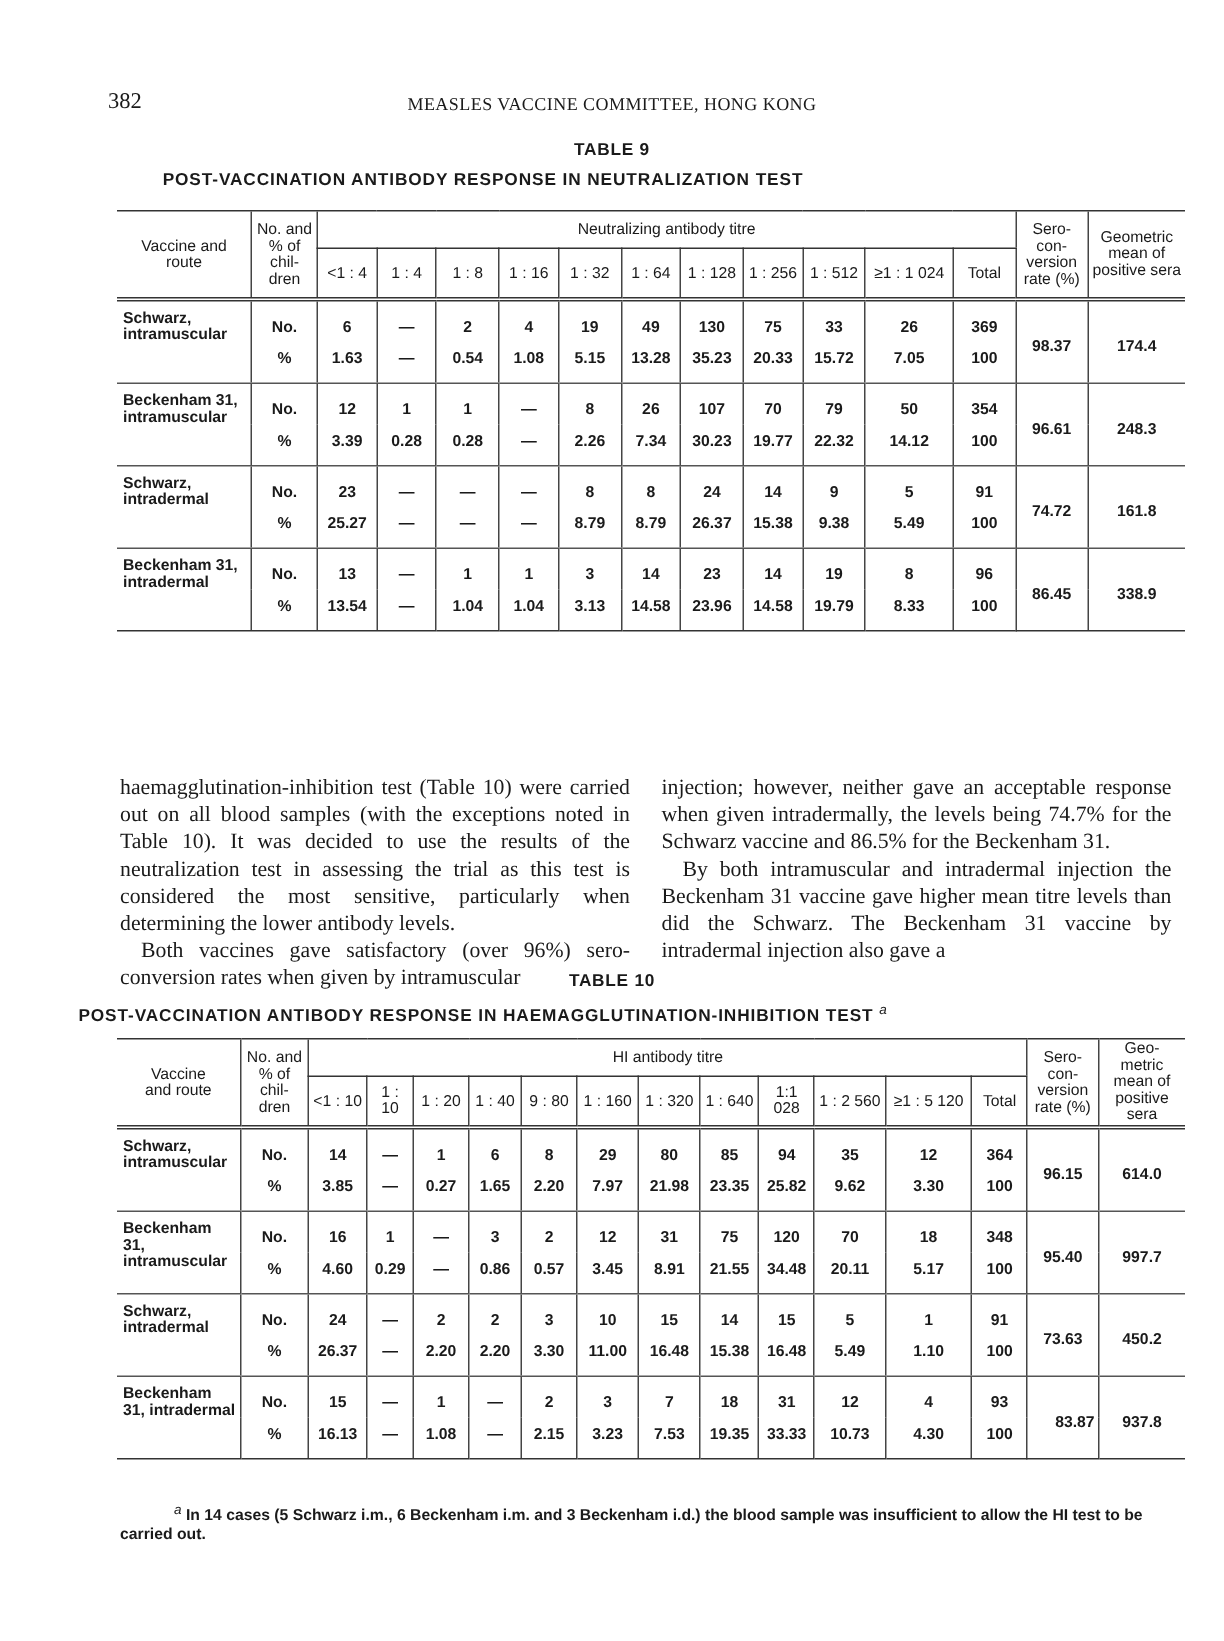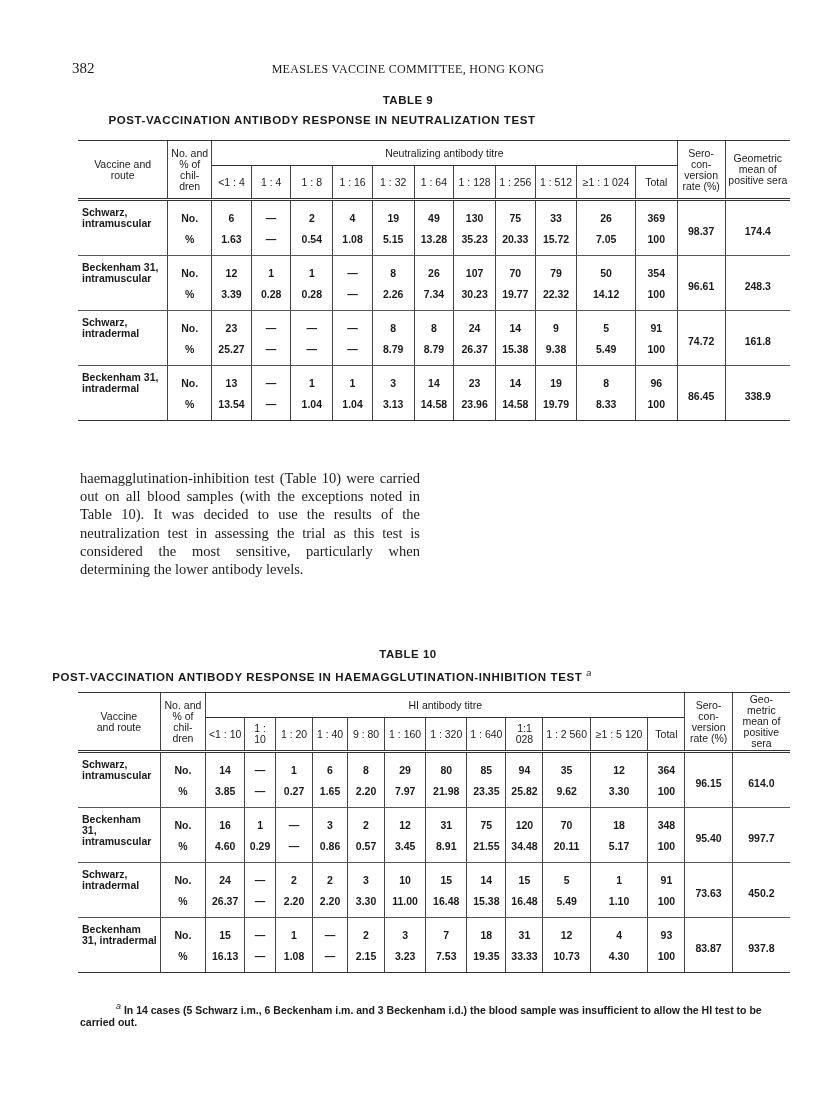--- a/index.html
+++ b/index.html
@@ -20,21 +20,21 @@
   table.data .vl { border-left: 1px solid #444; }
   table.data tbody td { height: 21px; }
   table.data tbody tr.first td { padding-top: 6px; }
   table.data tbody tr.last td { padding-bottom: 6px; border-bottom: 1px solid #555; }
   table.data tbody tr.group-end td { border-bottom: 1.5px solid #333; }
   table.data td.vac { text-align: left; font-weight: bold; vertical-align: top; line-height: 11px; padding-left: 4px; padding-top: 8px; }
   table.data td.label { font-weight: bold; }
   table.data td.num { font-weight: bold; }
   table.data td.merged { font-weight: bold; vertical-align: middle; }
 
-  .col-text { position: absolute; width: 340px; font-family: "Liberation Serif", serif; font-size: 14.5px; line-height: 18.2px; text-align: justify; color: #1a1a1a; }
+  .col-text { position: absolute; width: 340px; font-family: "Liberation Serif", serif; font-size: 14.5px; line-height: 18.2px; text-align: justify; color: #1a1a1a; margin-top: 47px; }
   .col-text p { margin: 0; }
   .col-text p.indent { text-indent: 14px; }
 
   .footnote { position: absolute; left: 80px; top: 1000px; width: 710px; font-family: "Liberation Sans", sans-serif; font-weight: bold; font-size: 10.5px; line-height: 12px; color: #1a1a1a; }
   .footnote .fn-mark { font-style: italic; font-weight: normal; font-size: 9px; vertical-align: super; margin-left: 36px; }
 </style>
 </head>
 <body>
 
 <div class="page-num">382</div>
@@ -206,22 +206,25 @@
         <td class="num vl">14.58</td>
         <td class="num vl">19.79</td>
         <td class="num vl">8.33</td>
         <td class="num vl">100</td>
       </tr>
     </tbody>
 </table>
 
 <div class="col-text" style="left:80px; top:469px;">
   <p>haemagglutination-inhibition test (Table 10) were carried out on all blood samples (with the exceptions noted in Table 10).  It was decided to use the results of the neutralization test in assessing the trial as this test is considered the most sensitive, particularly when determining the lower antibody levels.</p>
+  <p class="indent">Both vaccines gave satisfactory (over 96%) sero-conversion rates when given by intramuscular</p>
 </div>
 <div class="col-text" style="left:441px; top:469px;">
+  <p>injection; however, neither gave an acceptable response when given intradermally, the levels being 74.7% for the Schwarz vaccine and 86.5% for the Beckenham 31.</p>
+  <p class="indent">By both intramuscular and intradermal injection the Beckenham 31 vaccine gave higher mean titre levels than did the Schwarz.  The Beckenham 31 vaccine by intradermal injection also gave a</p>
 </div>
 
 <div class="tbl-title" style="top:648px;">TABLE 10</div>
 <div class="tbl-sub" style="top:668px;"><span>POST-VACCINATION ANTIBODY RESPONSE IN HAEMAGGLUTINATION-INHIBITION TEST</span> <sup>a</sup></div>
 
 <table class="data" id="t10" style="left:78px; top:692px; width:712px;">
   <colgroup>
     <col style="width:80px">
       <col style="width:44px">
     <col style="width:38px">
@@ -370,21 +373,21 @@
         <td class="num vl">1</td>
         <td class="num vl">—</td>
         <td class="num vl">2</td>
         <td class="num vl">3</td>
         <td class="num vl">7</td>
         <td class="num vl">18</td>
         <td class="num vl">31</td>
         <td class="num vl">12</td>
         <td class="num vl">4</td>
         <td class="num vl">93</td>
-        <td rowspan="2" class="merged vl" style="border-bottom: 1.5px solid rgb(51, 51, 51);">83.87</td>
+        <td rowspan="2" class="merged vl" style="border-bottom: 1.5px solid rgb(51, 51, 51); text-align: right;">83.87</td>
         <td rowspan="2" class="merged vl" style="border-bottom: 1.5px solid rgb(51, 51, 51);">937.8</td>
       </tr>
       <tr class="last group-end">
         <td class="label vl">%</td>
         <td class="num vl">16.13</td>
         <td class="num vl">—</td>
         <td class="num vl">1.08</td>
         <td class="num vl">—</td>
         <td class="num vl">2.15</td>
         <td class="num vl">3.23</td>

